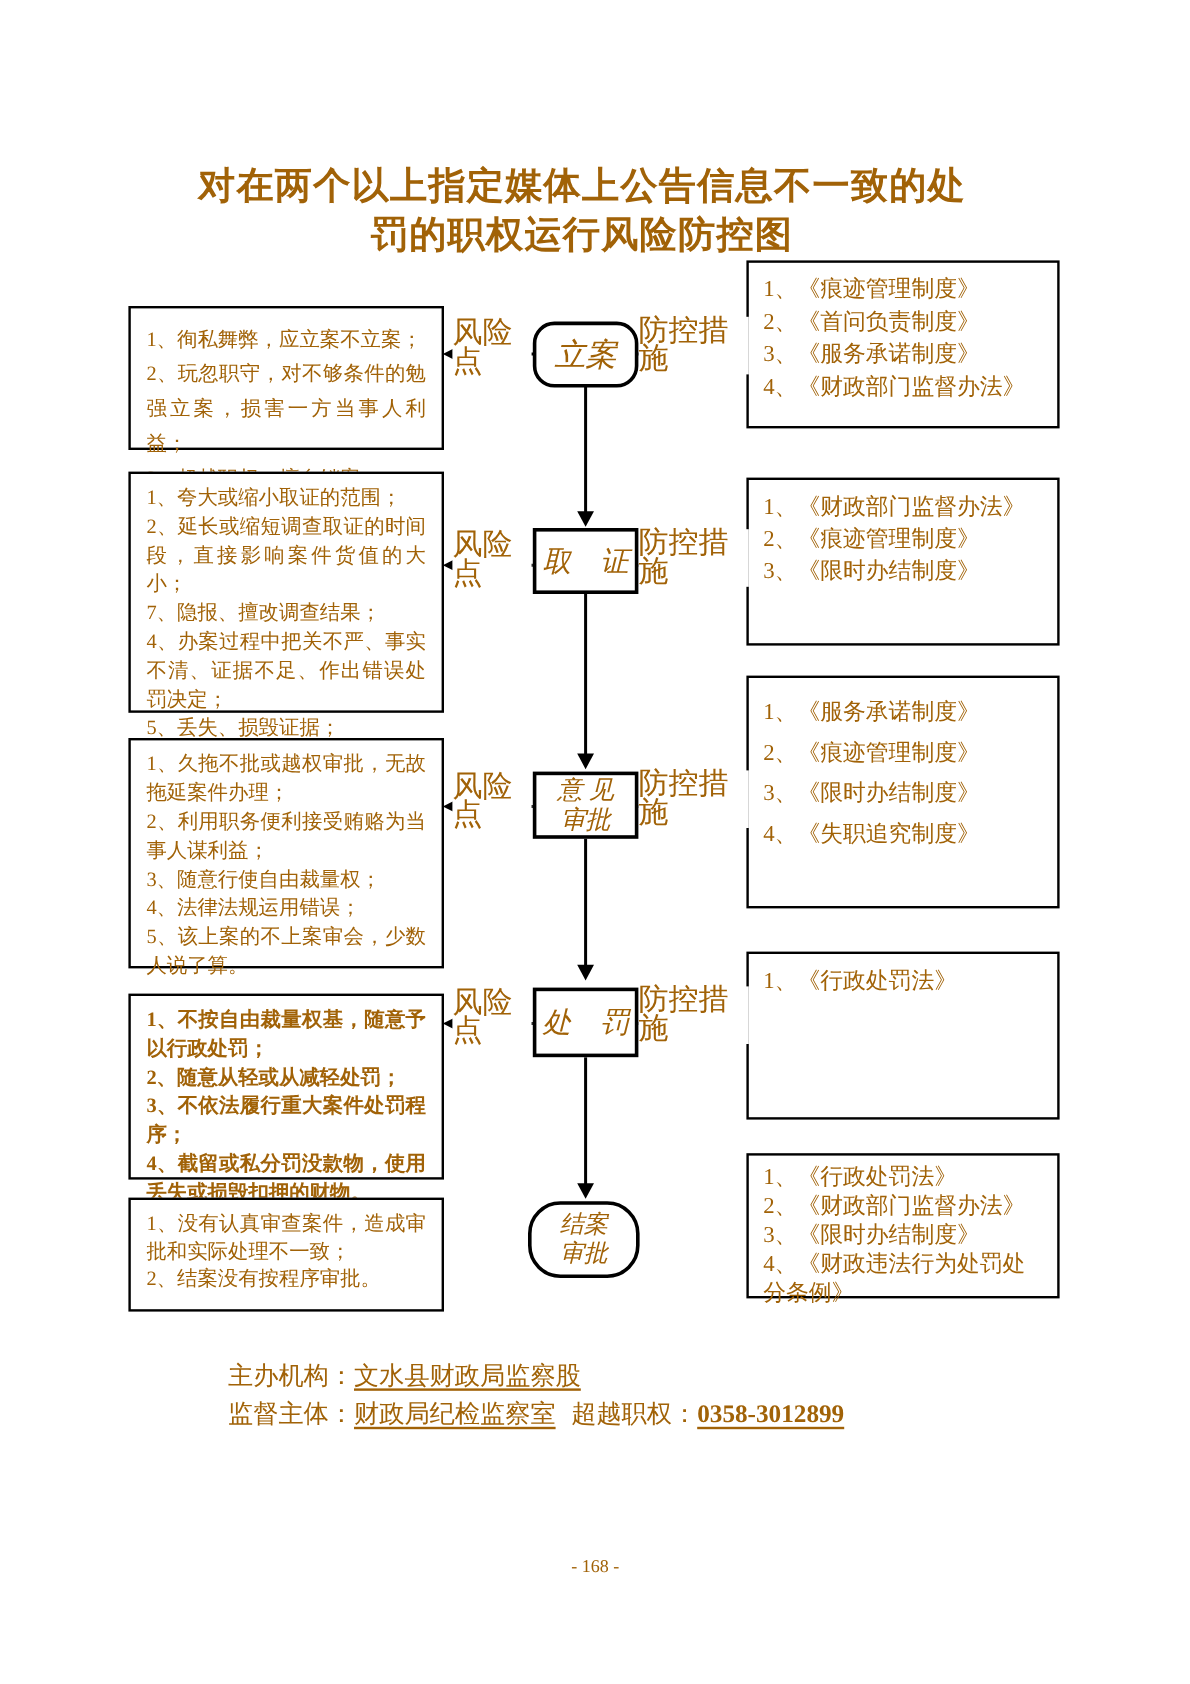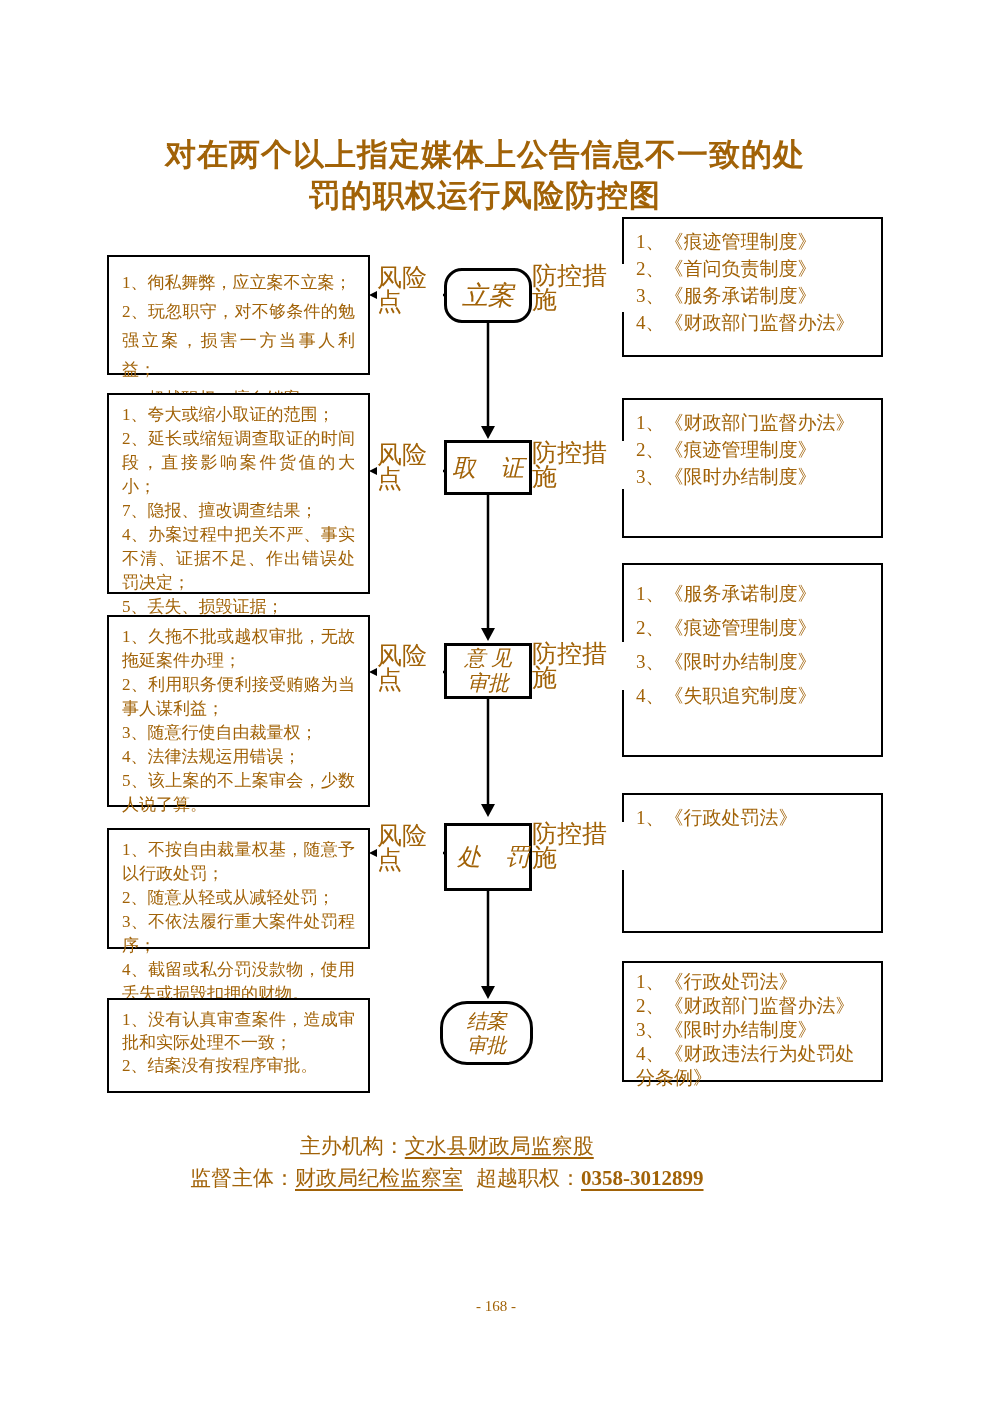--- a/index.html
+++ b/index.html
@@ -11,45 +11,45 @@
 
   .connectors{position:absolute;left:0;top:0;pointer-events:none;}
   .connectors line{stroke:#000;stroke-width:2.5;}
   .connectors polygon{fill:#000;stroke:none;}
 
   .box{position:absolute;box-sizing:border-box;border:2px solid #000;background:#fff;}
   .risk-box{left:107px;width:263px;padding:8px 13px;font-size:17px;text-align:justify;margin-top:32px;}
   #rb0{top:223px;height:120px;line-height:29px;padding-top:11px;}
   #rb1{top:361px;height:201px;line-height:24px;}
   #rb2{top:583px;height:192px;line-height:24px;}
-  #rb3{top:796px;height:121px;line-height:24px;}
+  #rb3{top:796px;height:155px;line-height:24px;font-weight:bold;}
   #rb4{top:966px;height:95px;line-height:23px;}
 
   .measure-box{left:622px;width:261px;padding:9px 12px;font-size:19px;text-align:left;}
   #mb0{top:217px;height:140px;line-height:27px;}
   #mb1{top:398px;height:140px;line-height:27px;}
   #mb2{top:563px;height:194px;line-height:34px;padding-top:12px;}
   #mb3{top:793px;height:140px;line-height:27px;}
   #mb4{top:961px;height:121px;line-height:24px;padding-top:7px;}
 
   .node{position:absolute;box-sizing:border-box;left:444px;width:88px;border:3px solid #000;
         background:#fff;display:flex;flex-direction:column;align-items:center;justify-content:center;
         text-align:center;white-space:pre-wrap;z-index:2;font-style:italic;}
   .node div:empty{display:none;}
   #nd0{top:268px;height:55px;border-radius:18px;font-size:26px;}
   #nd1{top:440px;height:55px;font-size:24px;}
   #nd2{top:643px;height:56px;font-size:21px;line-height:25px;}
-  #nd3{top:823px;height:68px;font-size:24px;align-items:flex-end;}
+  #nd3{top:823px;height:58px;font-size:24px;}
   #nd4{left:440px;width:93px;top:1001px;height:64px;border-radius:27px;font-size:20px;line-height:24px;}
 
   .flow-label{position:absolute;font-size:25px;line-height:24px;background:#fff;z-index:1;}
   .risk-lbl{left:377px;width:66px;}
   .measure-lbl{left:532px;width:92px;}
 
-  .footer{position:absolute;left:190px;top:1130px;font-size:21px;line-height:32px;text-align:center;}
+  .footer{position:absolute;left:190px;top:1130px;font-size:21px;line-height:32px;}
   .footer .u{text-decoration:underline;text-underline-offset:4px;}
   .footer .phone{font-weight:bold;}
   .footer .gap{margin-left:13px;}
 
   .page-num{position:absolute;top:1298px;left:0;width:992px;text-align:center;font-size:15px;}
 </style>
 </head>
 <body>
 
 <div class="page">

